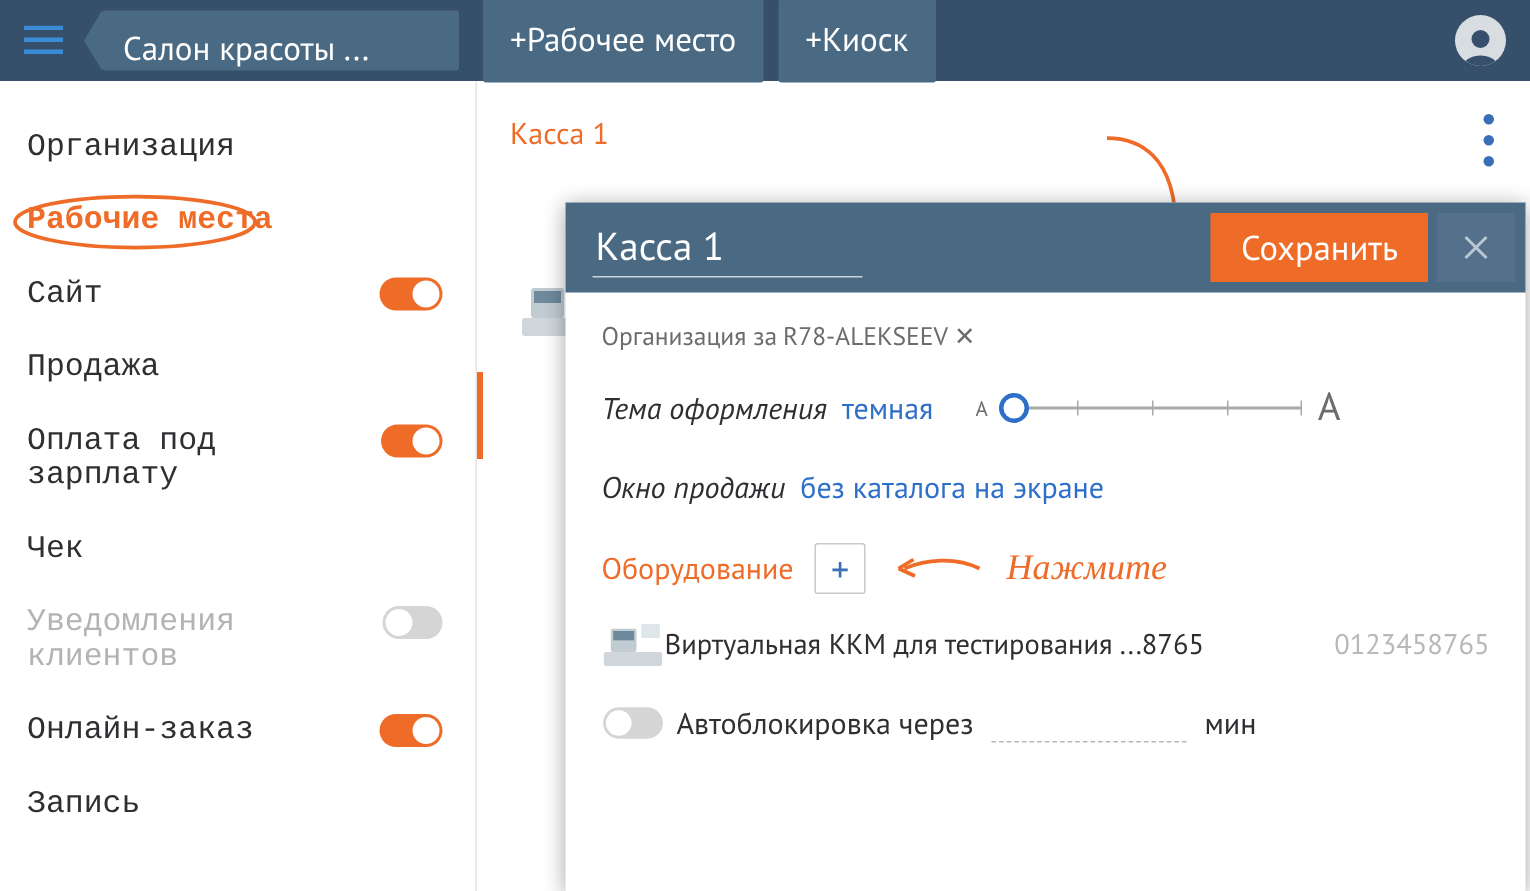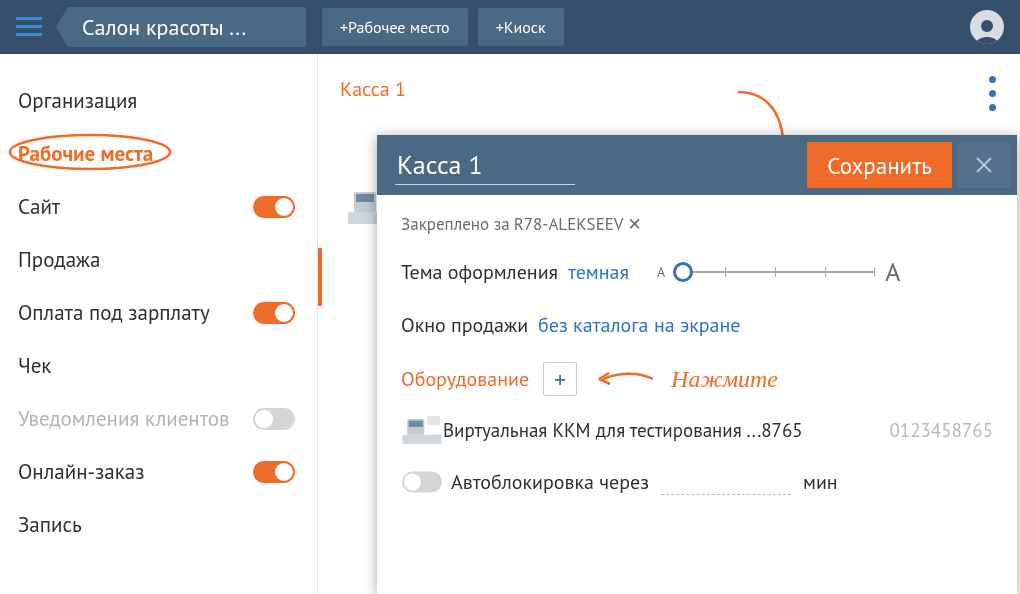--- a/index.html
+++ b/index.html
@@ -31,37 +31,37 @@
     height: 54px; background: var(--header);
     padding: 0 10px 0 0; gap: 10px;
   }
   .hamburger {
     width: 58px; height: 54px; display: flex;
     align-items: center; justify-content: center;
     cursor: pointer;
   }
   .hamburger svg { display:block; }
   .crumb {
-    display: flex; align-items: center;
+    display: flex; align-items: flex-end;
     background: var(--header-btn); color: #fff;
     height: 40px; padding: 0 22px 0 14px;
     font-size: 22px; position: relative;
     border-radius: 2px;
     margin-right: 6px;
     min-width: 238px;
   }
   .crumb:before {
     content: ""; position: absolute; left: -12px; top:0;
     border-top: 20px solid transparent;
     border-bottom: 20px solid transparent;
     border-right: 12px solid var(--header-btn);
   }
   .hbtn {
     background: var(--header-btn); color: #fff; border:none;
-    height: 38px; padding: 0 18px; font-size: 16px;
+    height: 56px; padding: 0 18px; font-size: 22px;
     border-radius: 2px; cursor: pointer;
     font-family: inherit;
   }
   .spacer { flex: 1; }
   .avatar {
     width: 34px; height: 34px; border-radius: 50%;
     background: #d8dde2; display:flex; align-items:flex-end; justify-content:center;
     overflow:hidden; margin-right:6px;
   }
 
@@ -70,24 +70,25 @@
     display: flex; height: calc(594px - 54px);
   }
 
   
   .sidebar {
     width: 318px; border-right: 1px solid #e4e4e4;
     padding-top: 20px;
     font-size: 21px;
   }
   .side-item {
-    display: flex; align-items: center; justify-content: space-between;
+    display: flex; justify-content: space-between;
     padding: 13px 22px 13px 18px;
     color: var(--text); cursor: pointer;
     position: relative;
+    font-family: Liberation Mono, monospace;
   }
   .side-item.active { color: var(--orange); font-weight: 600; }
   .side-item.active .ring {
     position: absolute; left: 8px; top: 4px;
     width: 170px; height: 40px; pointer-events: none;
   }
   .side-item.disabled { color: var(--sidebar-muted); cursor: default; }
 
   .toggle {
     width: 42px; height: 22px; border-radius: 11px;
@@ -164,21 +165,21 @@
   }
 
   .panel-body { padding: 18px 24px 0 24px; font-size:20px; }
   .attached {
     color: var(--muted); font-size:17px; display:flex; align-items:center; gap:4px;
     margin-bottom: 20px;
   }
   .attached .x { cursor:pointer; font-size:17px; }
 
   .prow { display:flex; align-items:center; gap:10px; margin-bottom: 24px; }
-  .prow .lbl { color: var(--text); }
+  .prow .lbl { color: var(--text); font-style: italic; }
   .link { color: var(--link); cursor:pointer;text-align:center; }
 
   .font-slider { display:flex; align-items:center; gap:10px; margin-left:18px; }
   .font-slider .small { font-size:14px; color: var(--muted); }
   .font-slider .big { font-size:26px; color: var(--muted); }
   .slider-track {
     width: 200px; height:2px; background:#a9a9a9; position:relative;
   }
   .slider-track .tick {
     position:absolute; top:-4px; width:1px; height:10px; background:#a9a9a9;
@@ -327,21 +328,21 @@
     <button class="panel-save">Сохранить</button>
     <div class="panel-close">
       <svg width="20" height="20" viewBox="0 0 20 20">
         <path d="M3 3 L17 17 M17 3 L3 17" stroke="#b9c7d4" stroke-width="2"></path>
       </svg>
     </div>
   </div>
 
   <div class="panel-body">
     <div class="attached">
-      <span>Закреплено за </span>
+      <span>Организация за </span>
       <span>R78-ALEKSEEV</span>
       <span class="x">✕</span>
     </div>
 
     <div class="prow">
       <span class="lbl">Тема оформления</span>
       <span class="link">темная</span>
 
       <div class="font-slider">
         <span class="small">A</span>

